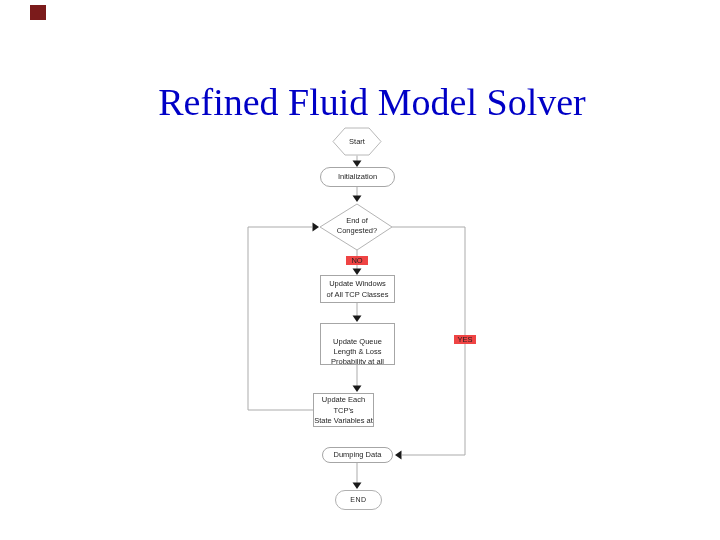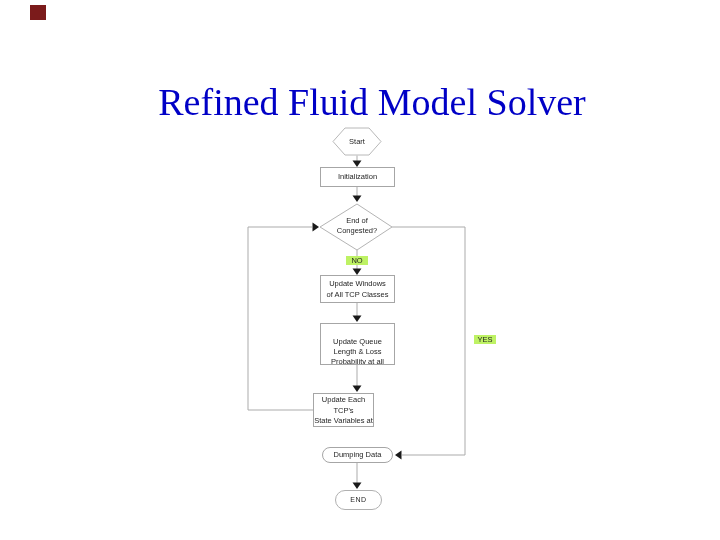--- a/index.html
+++ b/index.html
@@ -49,49 +49,49 @@
     position: absolute;
     box-sizing: border-box;
     background: #ffffff;
     border: 1px solid #A6A6A6;
     color: #1F1F1F;
     font-size: 7.5px;
     text-align: center;
     white-space: pre-line;
     overflow: hidden;
   }
-  .node-init        { left: 320px; top: 167px; width: 75px; height: 20px; line-height: 18px; }
+  .node-init        { left: 320px; top: 167px; width: 75px; height: 20px; line-height: 18px; border-radius: 10px; }
   .node-upwin       { left: 320px; top: 275px; width: 75px; height: 28px; line-height: 11px; padding-top: 2px; }
   .node-upqueue     { left: 320px; top: 323px; width: 75px; height: 42px; line-height: 10px; padding-top: 13px; }
   .node-uptcp       { left: 313px; top: 393px; width: 61px; height: 34px; line-height: 10.5px; padding-top: 1px; }
   .node-dump        { left: 322px; top: 447px; width: 71px; height: 16px; line-height: 14px; border-radius: 8px; }
   .node-end {
     left: 335px; top: 490px; width: 47px; height: 20px;
     line-height: 18px; border-radius: 10px; border-color: #B0B0B0;
     font-size: 7px; letter-spacing: 0.5px;
   }
   .overlay-text {
     position: absolute;
     color: #1F1F1F;
     font-size: 7.5px;
     text-align: center;
     white-space: pre-line;
   }
   .start-label   { left: 333px; top: 128px; width: 48px; height: 30px; line-height: 27px; }
   .decision-label{ left: 322px; top: 216px; width: 70px; height: 22px; line-height: 10px; }
   .branch-label {
     position: absolute;
-    background: #bef264;
+    background: #ef4444;
     color: #1F1F1F;
     font-size: 7.5px;
     text-align: center;
     line-height: 9px;
   }
   .label-no  { left: 346px; top: 256px; width: 22px; height: 9px; }
-  .label-yes { left: 454px; top: 335px; width: 22px; height: 9px; margin-left: 20px; }
+  .label-yes { left: 454px; top: 335px; width: 22px; height: 9px; }
 </style>
 </head>
 <body>
 
 <div class="stage">
 
   <div class="corner-mark"></div>
 
   <div class="slide-title">Refined Fluid Model Solver</div>
 

